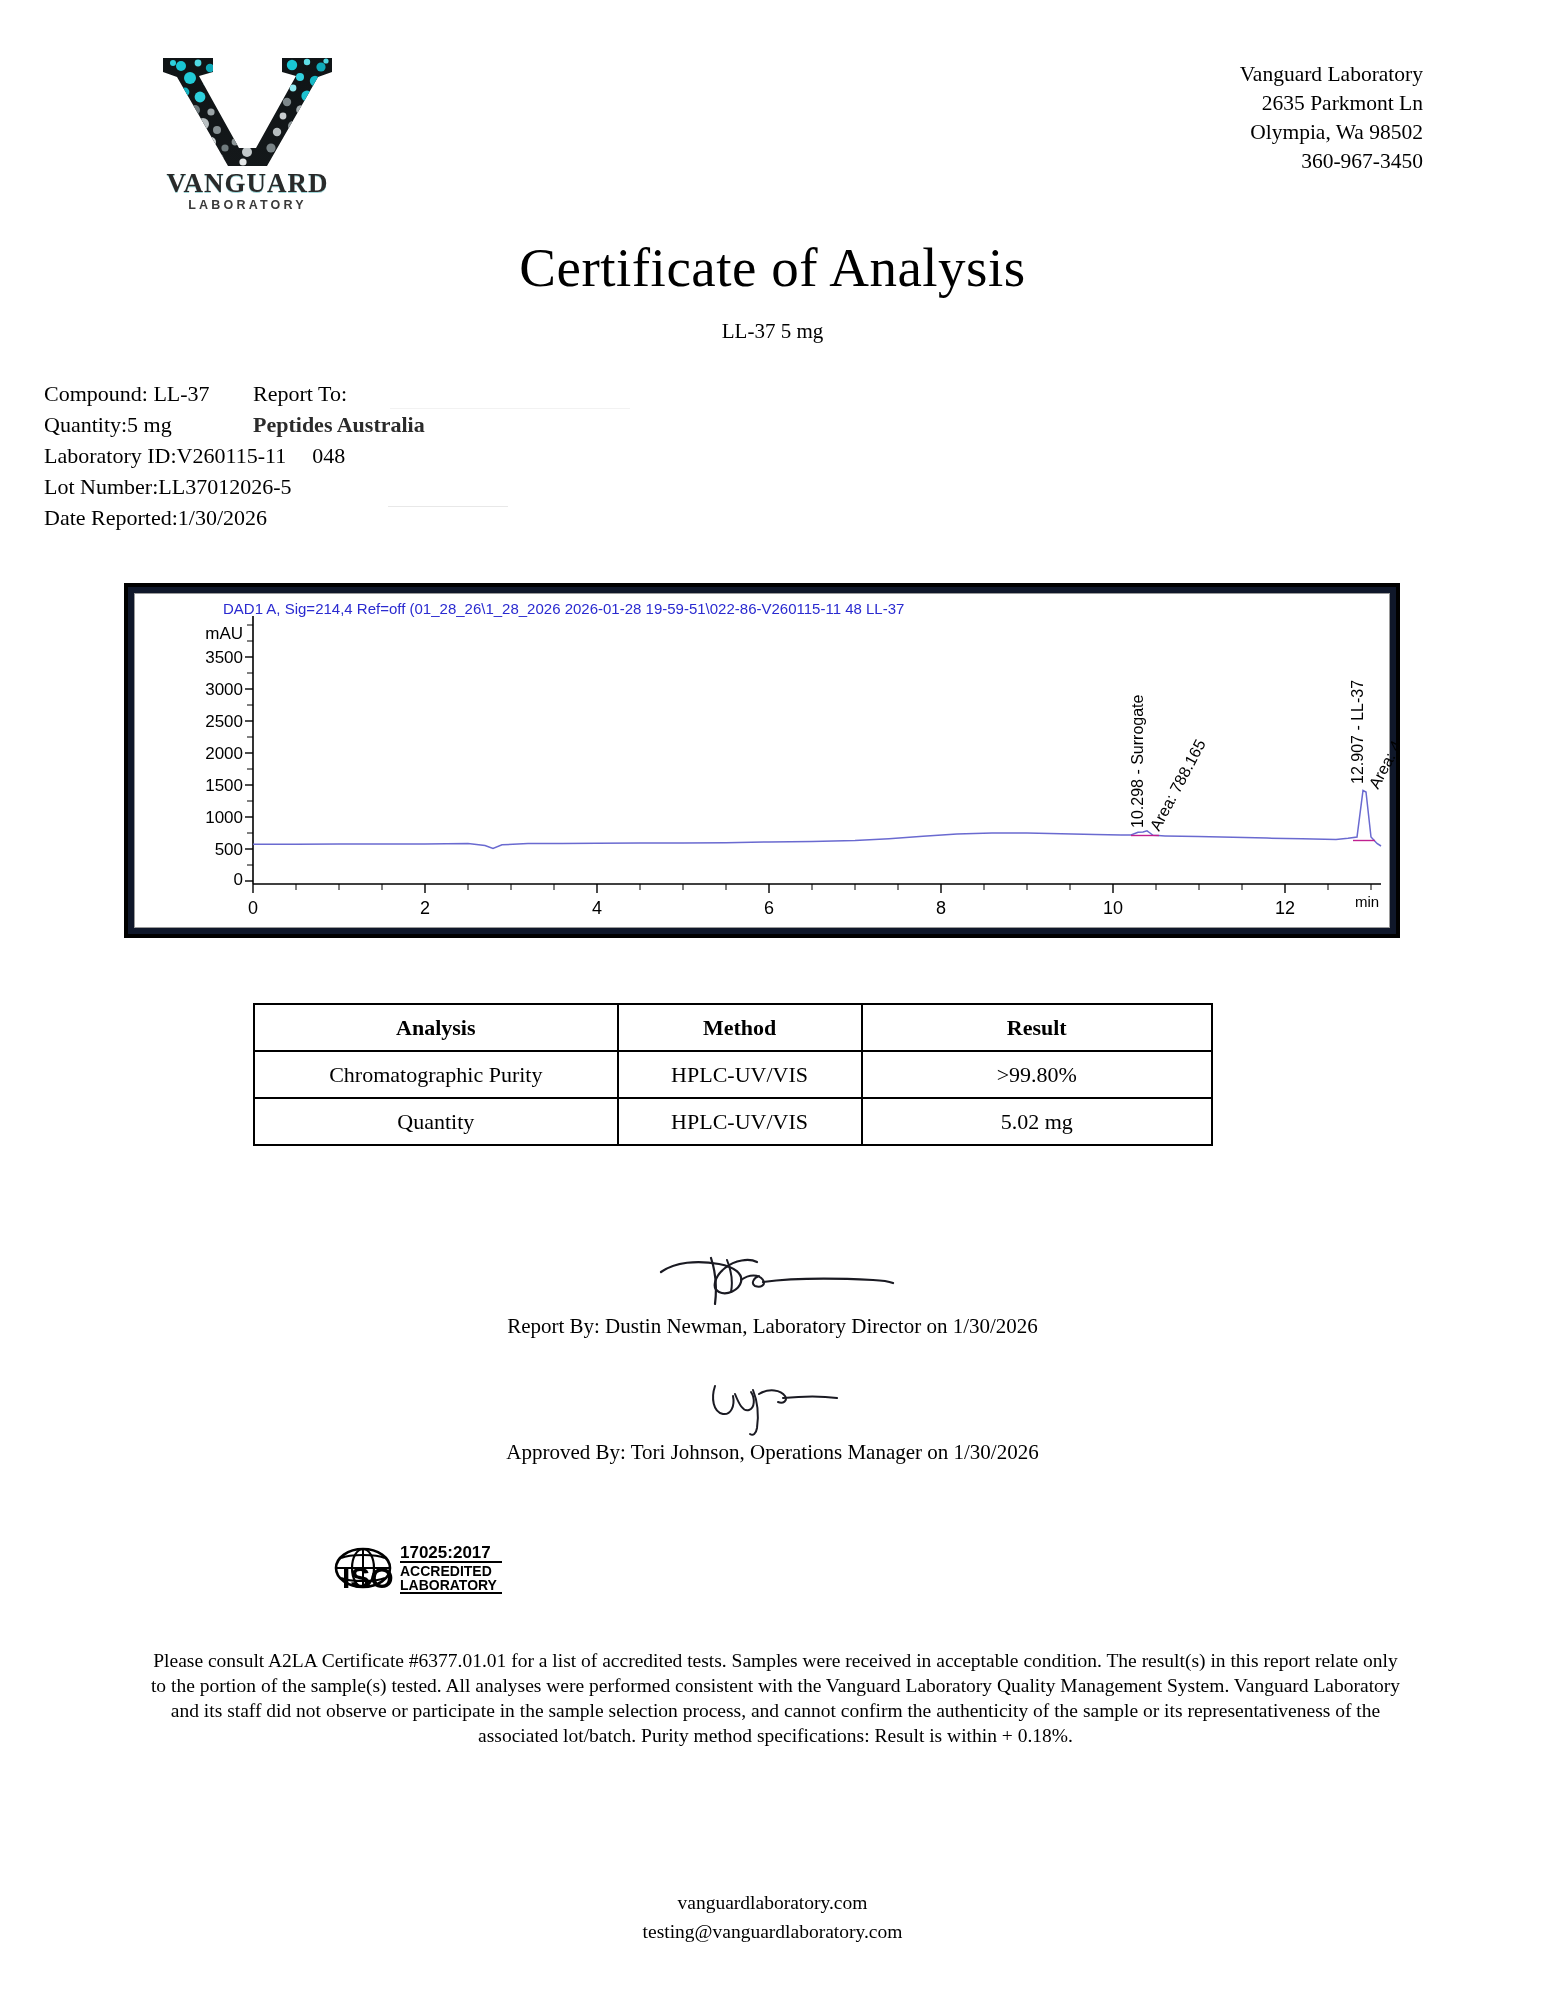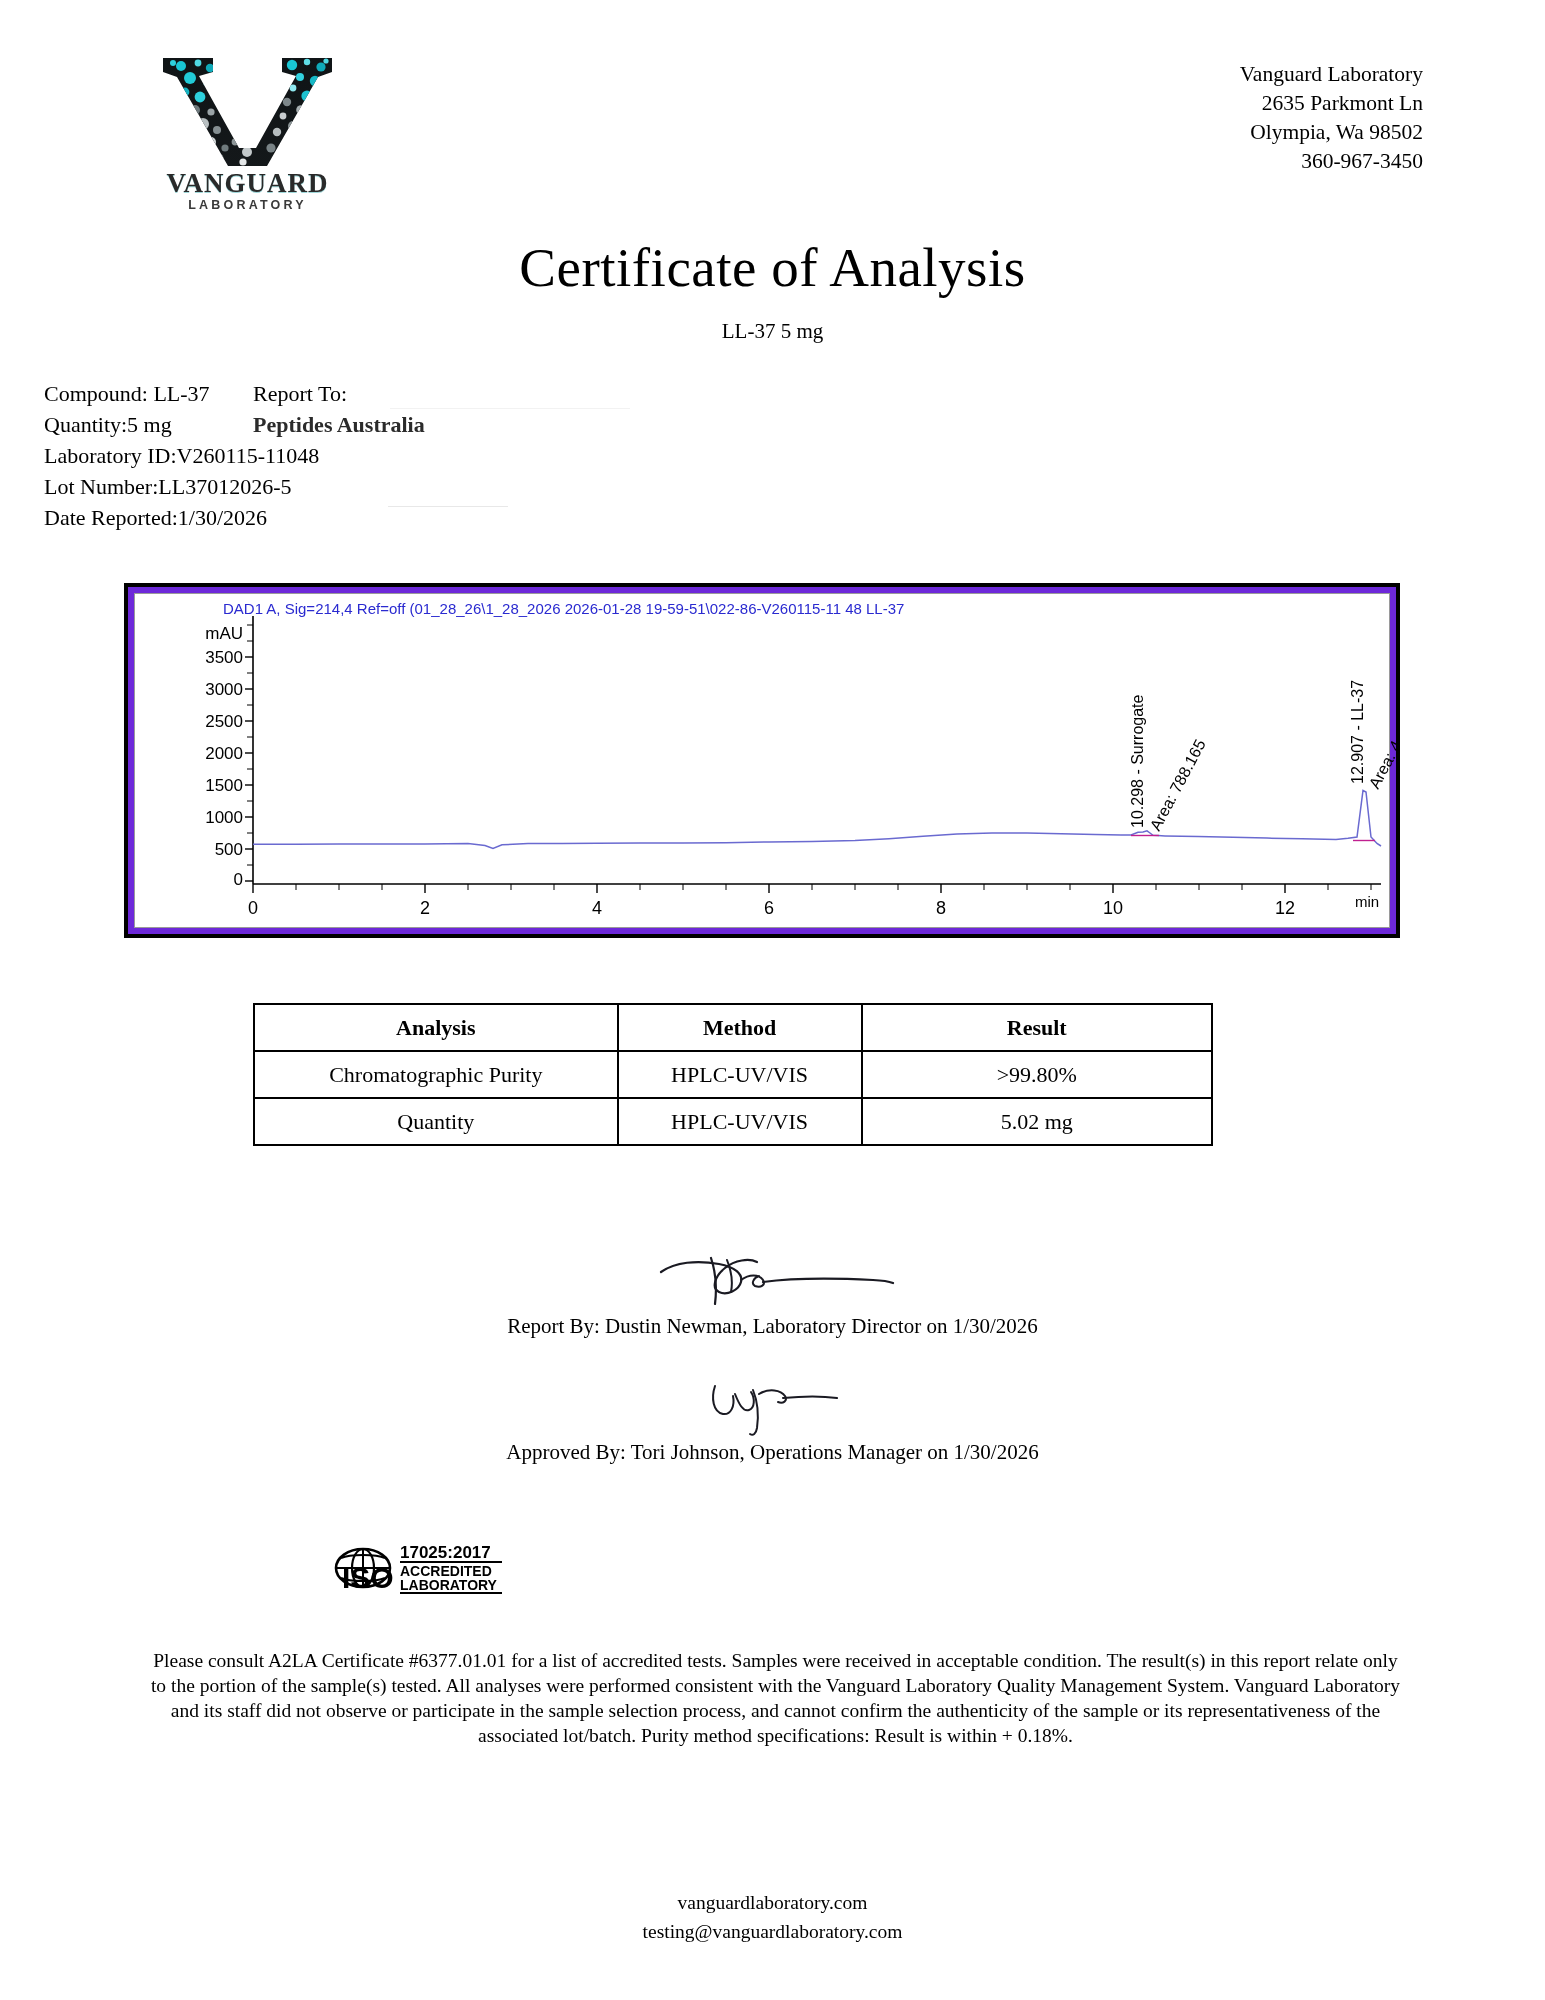--- a/index.html
+++ b/index.html
@@ -129,31 +129,32 @@
     position: absolute;
     left: 0; right: 0;
     top: 0;
     text-align: left;
     font-size: 22px;
     line-height: 31px;
     padding-right: 120px;
     padding-left: 44px;
   }
   .compound-block .labid-extra {
+    margin-left: 26px;
   }
 
   
   .chrom-frame {
     position: absolute;
     left: 124px;
     top: 583px;
     width: 1276px;
     height: 355px;
     border: 4px solid #000;
-    background: #6d28d9;
+    background: #0f172a;
     box-sizing: border-box;
   }
   .chrom-inner {
     position: absolute;
     left: 6px; top: 6px;
     right: 6px; bottom: 6px;
     border: 1px solid #9a9a9a;
     background: #fff;
     box-sizing: border-box;
   }

